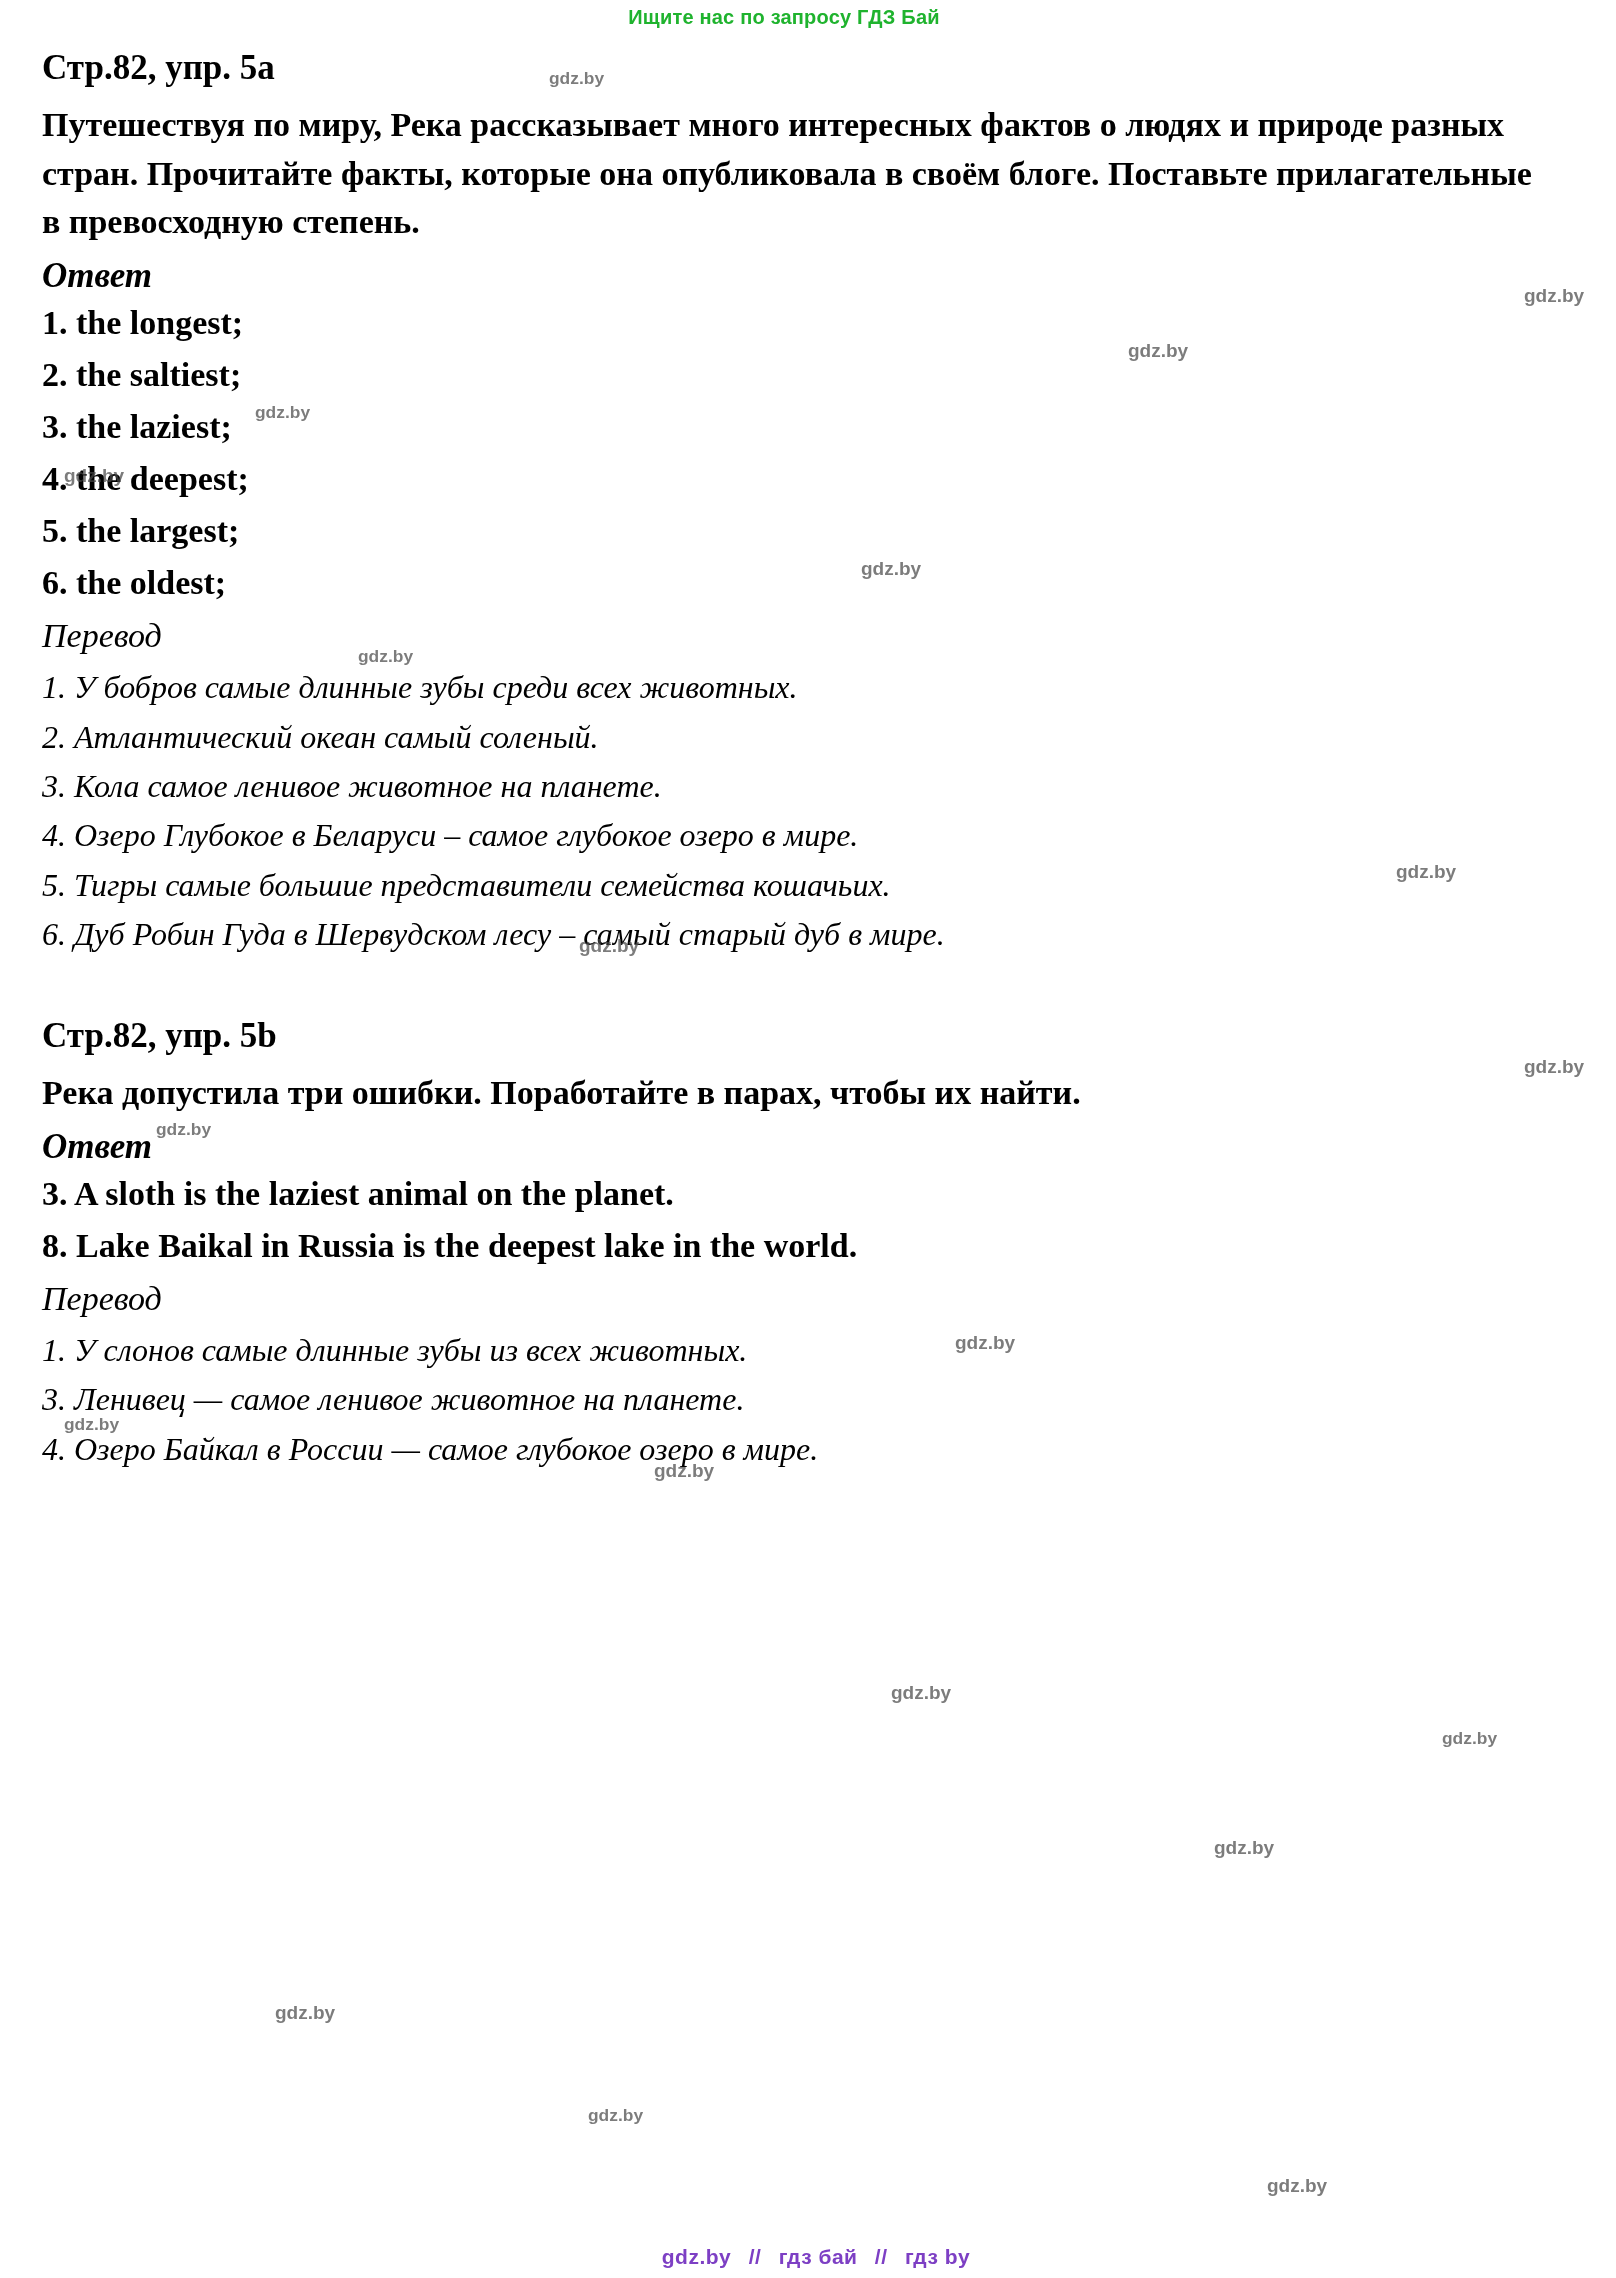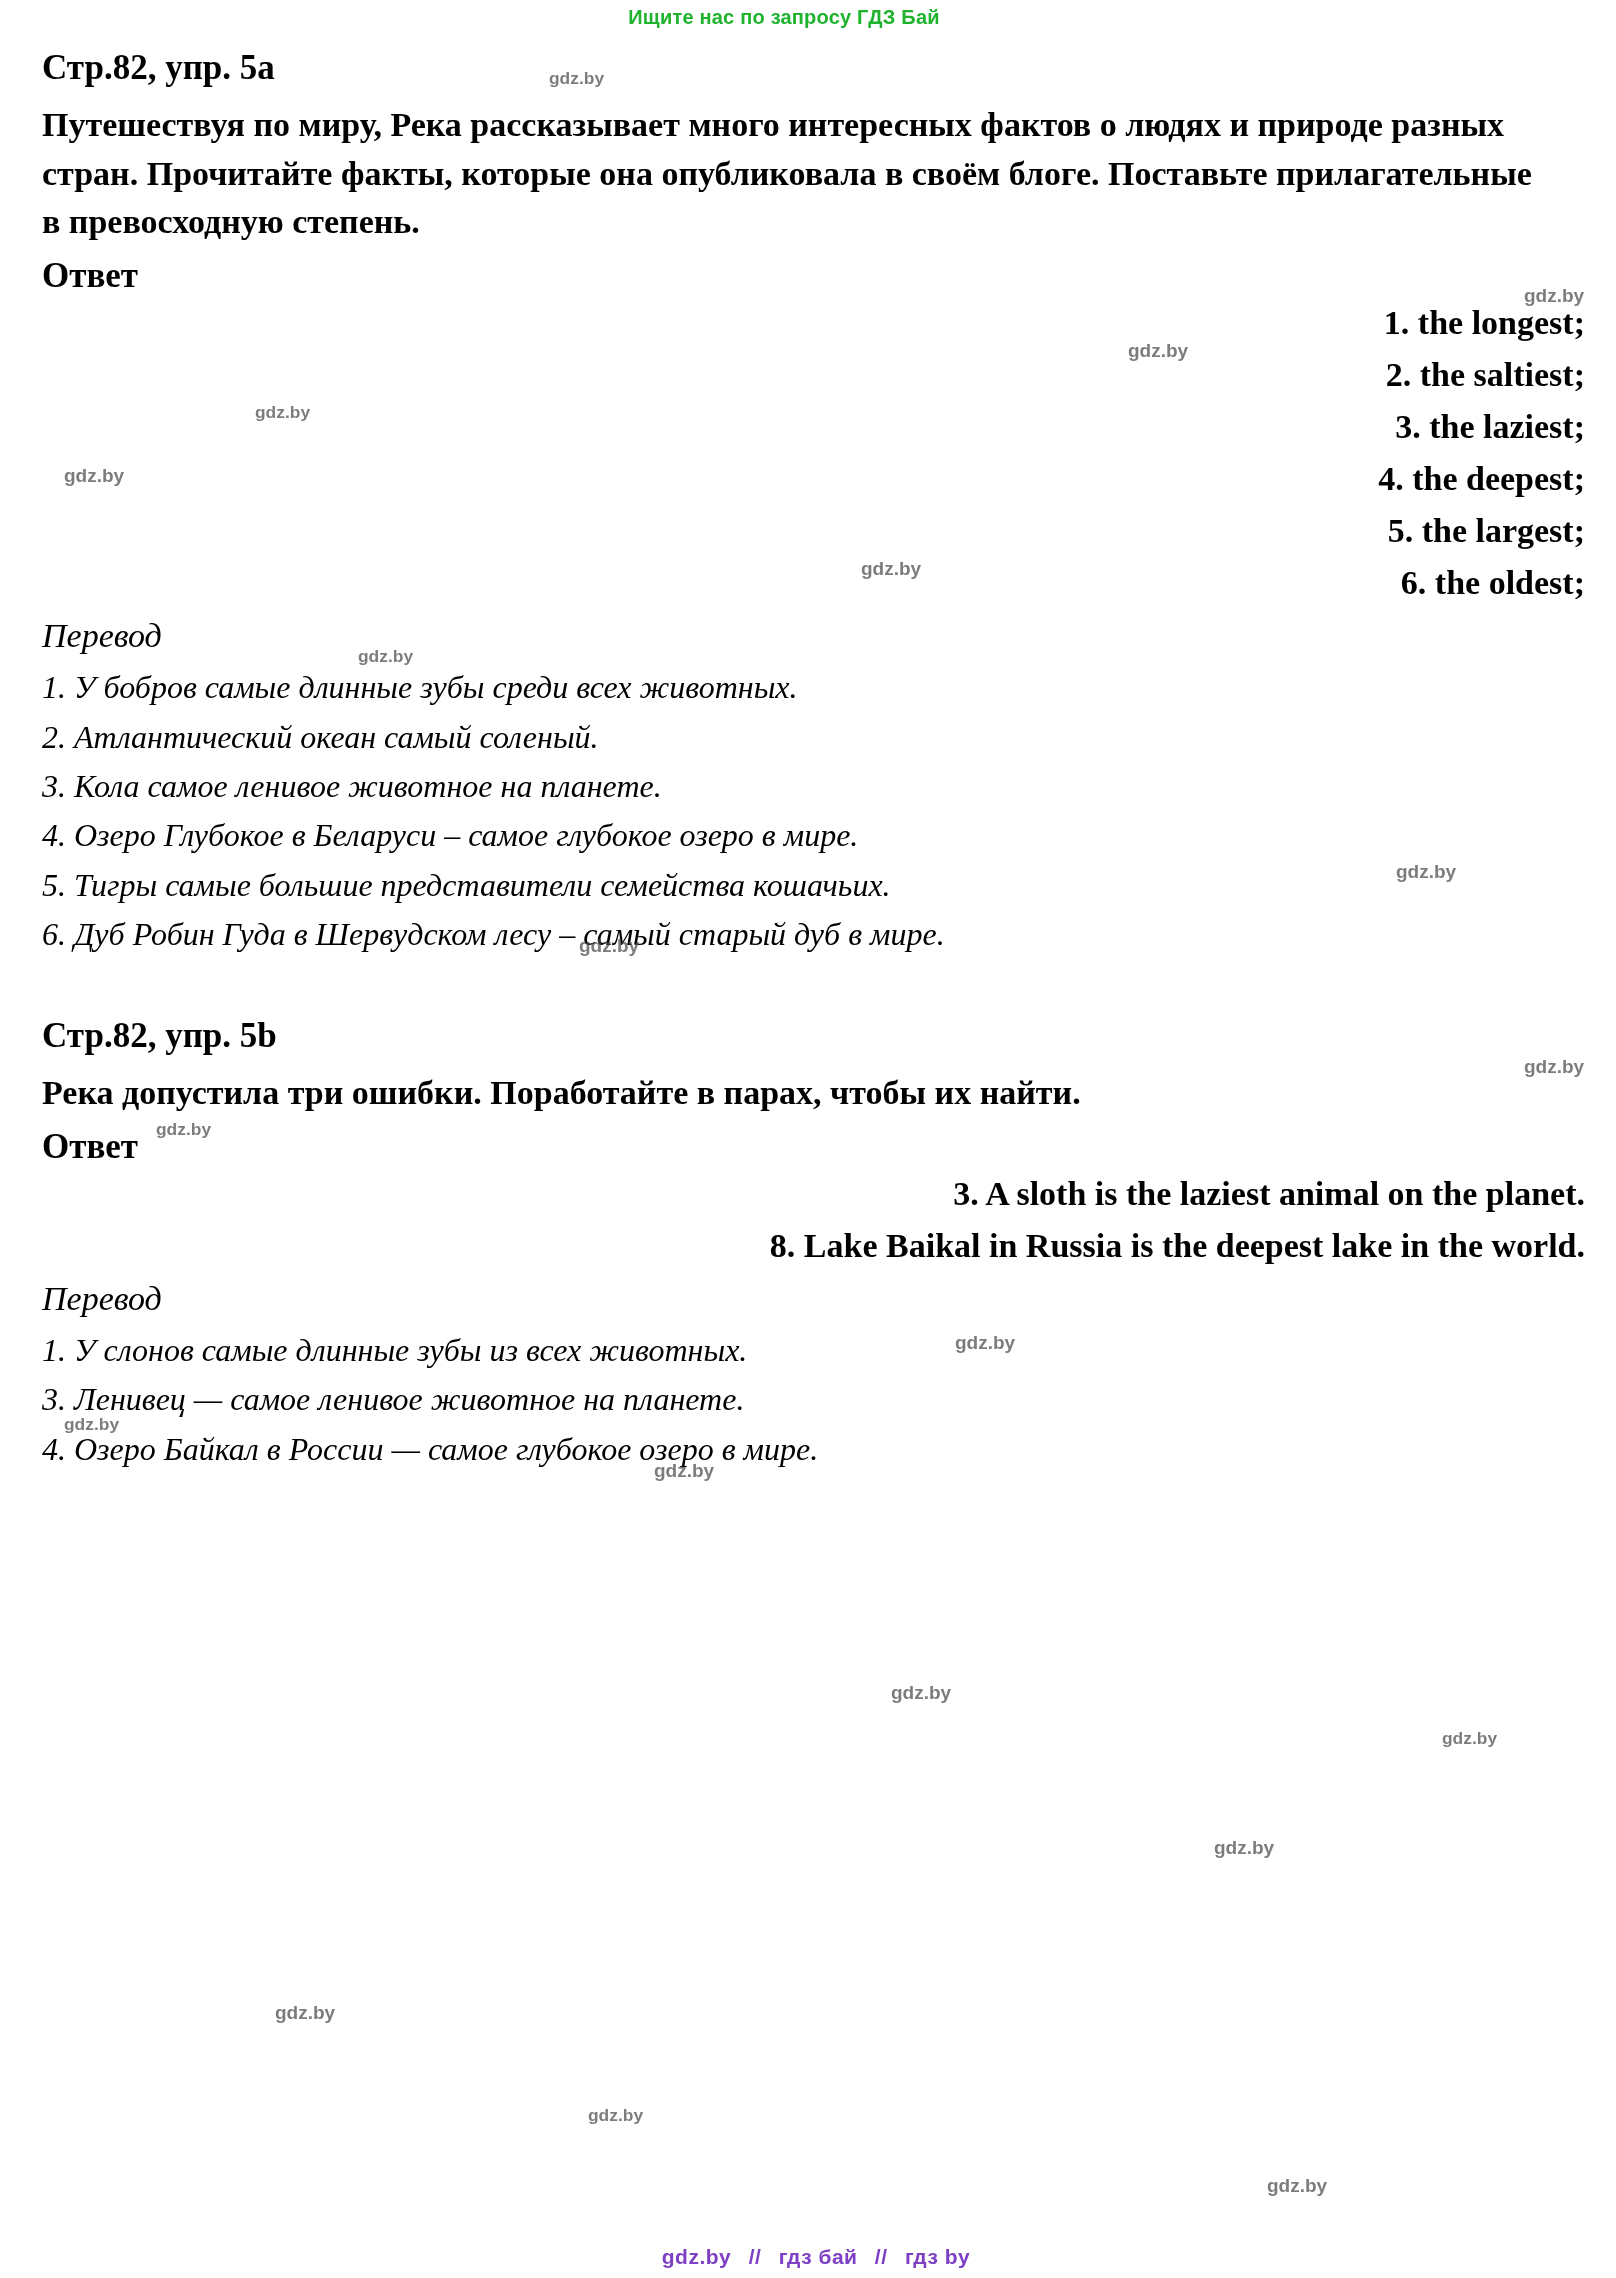--- a/index.html
+++ b/index.html
@@ -51,27 +51,27 @@
     font-weight: bold;
     margin: 0 0 9.2px 0;
     line-height: 1.42;
     width: 1492px;
   }
   .label-answer {
     font-size: 35px;
     font-weight: bold;
     margin: 3.7px 0 5.5px 0;
     line-height: 1.2;
+    font-style: italic;
   }
   .answer-line {
     font-size: 34px;
     font-weight: bold;
     margin: 0 0 12px 0;
     line-height: 1.18;
-    text-align: right;
   }
   .label-translation {
     font-size: 34px;
     font-style: italic;
     margin: 13px 0 9.2px 0;
     line-height: 1.2;
   }
   .trans-line {
     font-size: 32px;
     font-style: italic;

